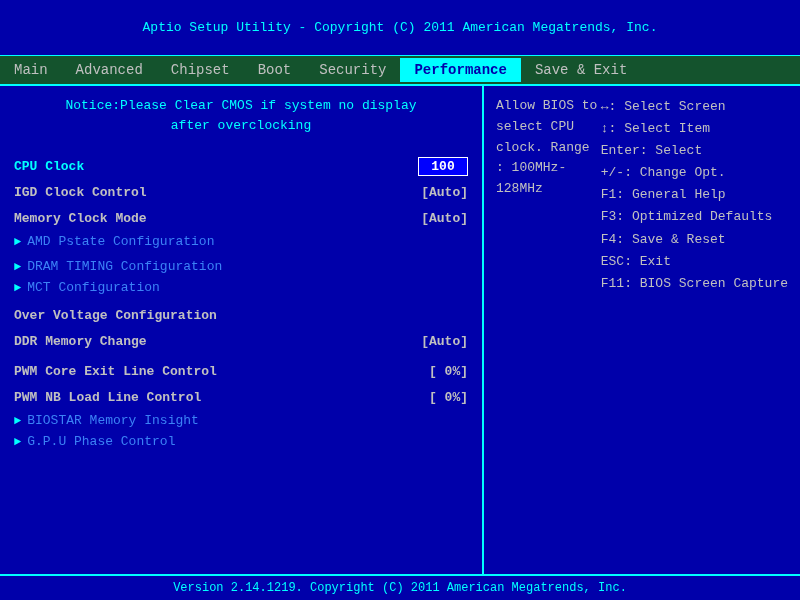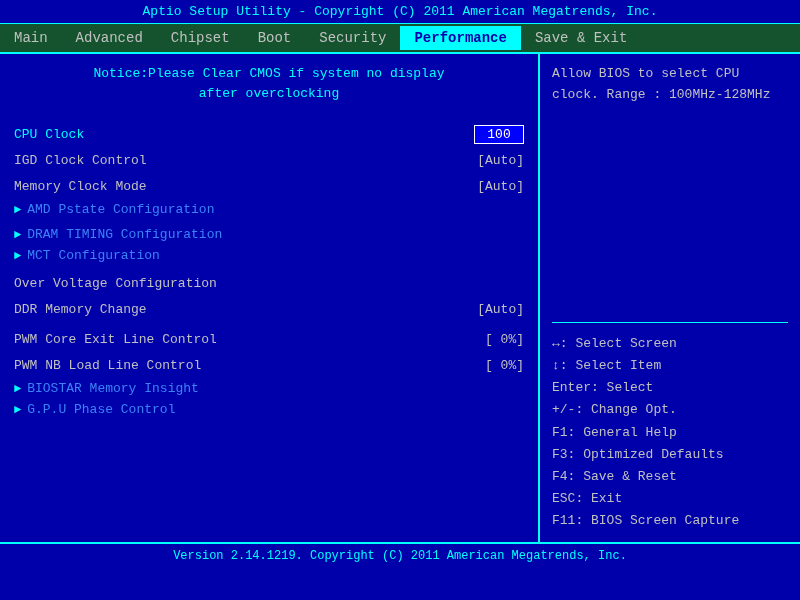--- a/index.html
+++ b/index.html
@@ -10,21 +10,21 @@
       font-family: 'Courier New', Courier, monospace;
       font-size: 14px;
       color: #ffffff;
       overflow: hidden;
     }
 
     
     #title-bar {
       background: #0000aa;
       text-align: center;
-      padding: 4px 0;
+      padding: 20px 0;
       color: #00ffff;
       font-size: 13px;
       border-bottom: 1px solid #00ffff;
     }
 
     
     #menu-bar {
       display: flex;
       background: #14532d;
       padding: 2px 0;
@@ -63,20 +63,21 @@
       line-height: 1.5;
       font-size: 13px;
       text-align: center;
     }
 
     .setting-row {
       display: flex;
       align-items: center;
       margin-bottom: 6px;
       min-height: 20px;
+      font-weight: bold;
     }
     .setting-label {
       color: #c0c0c0;
       flex: 1;
       font-size: 13px;
     }
     .setting-label.cyan {
       color: #00ffff;
     }
     .setting-value {
@@ -109,24 +110,24 @@
       color: #3b82f6;
       font-size: 13px;
     }
 
     .section-gap {
       margin-bottom: 10px;
     }
 
     
     #right-panel {
-      width: 260px;
+      width: 316px;
       padding: 10px 12px;
       display: flex;
-      flex-direction: column;
+      flex-direction: row;
     }
 
     #help-text {
       color: #c0c0c0;
       font-size: 13px;
       line-height: 1.6;
       flex: 1;
     }
 
     #divider {

